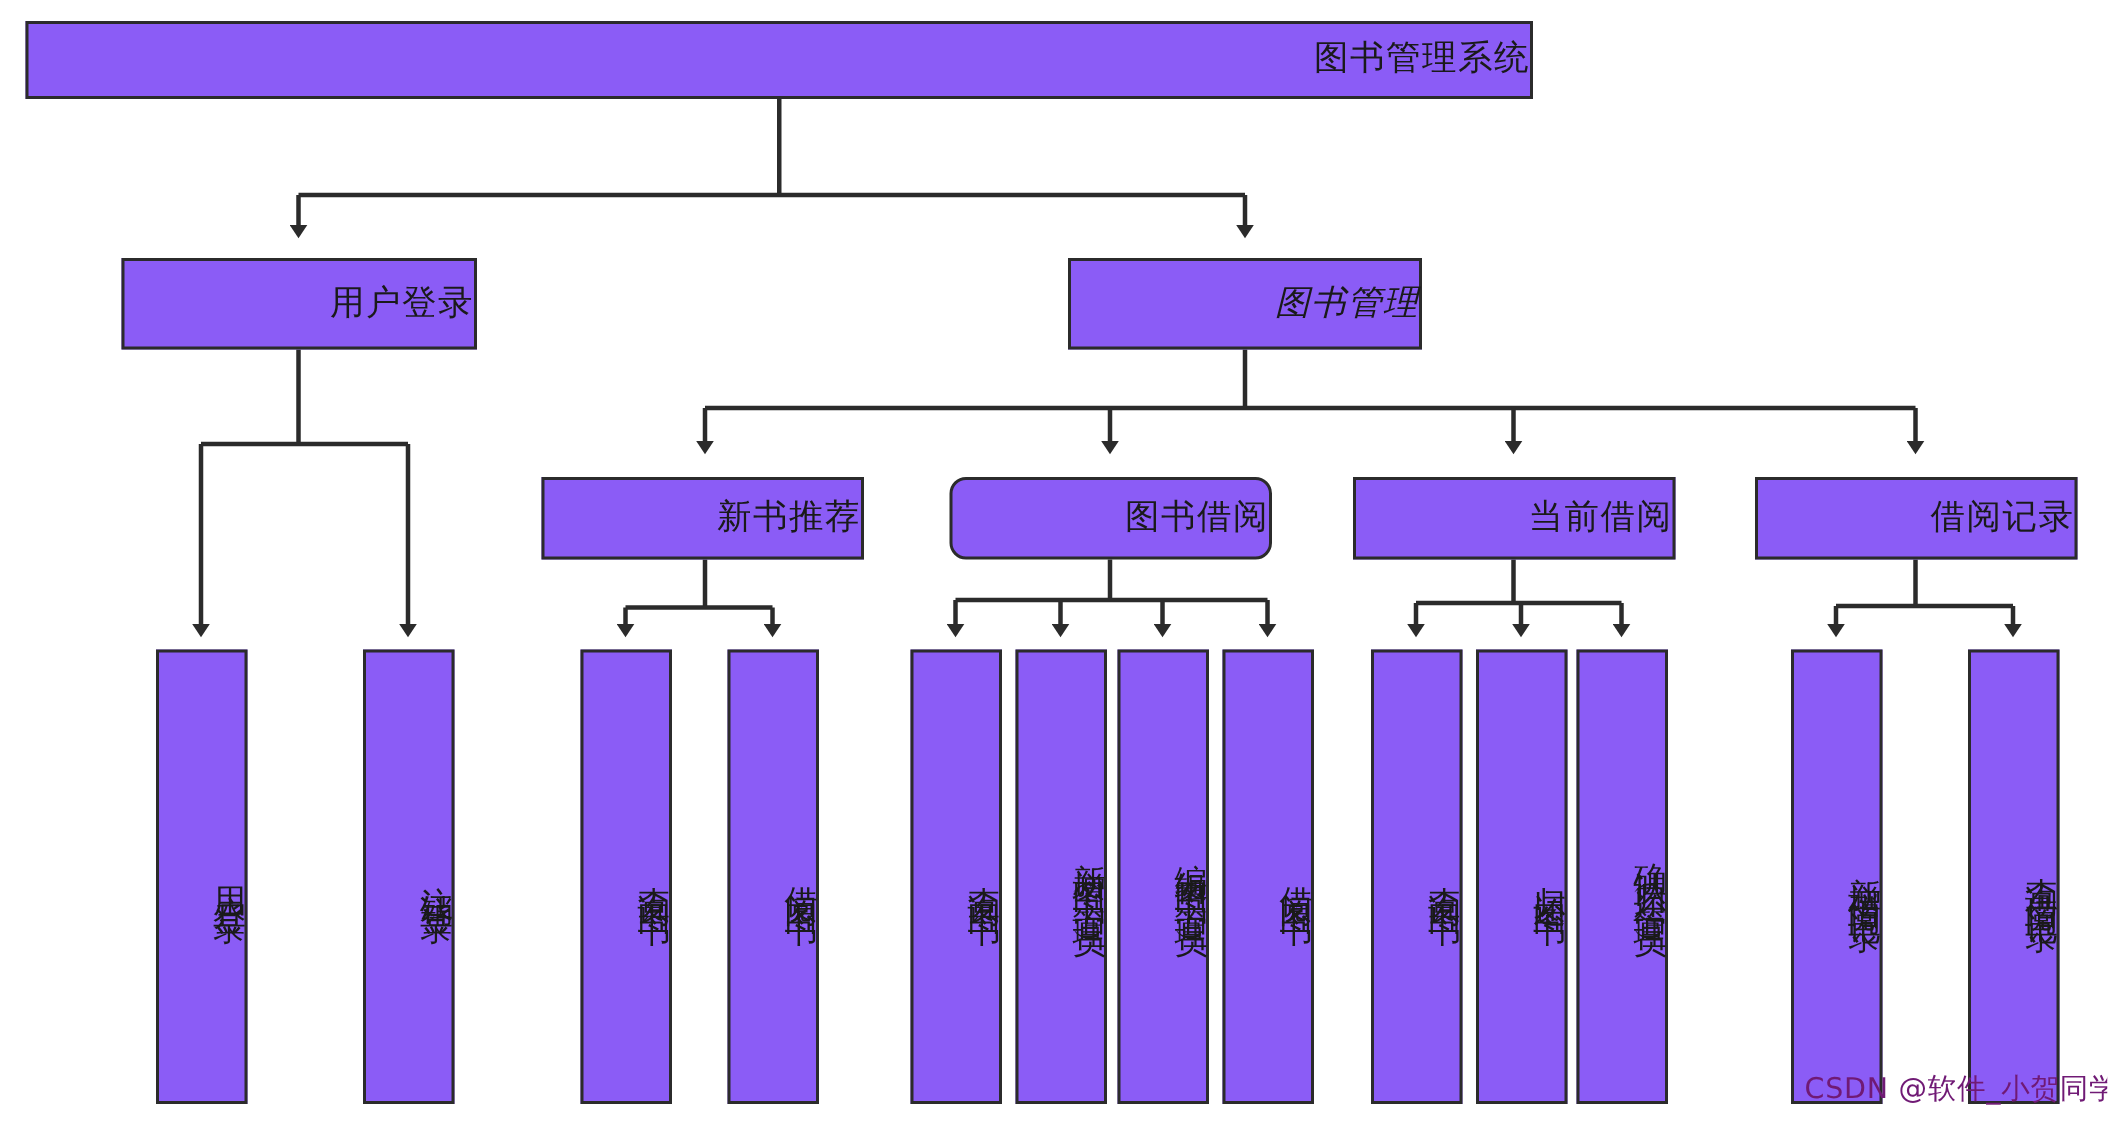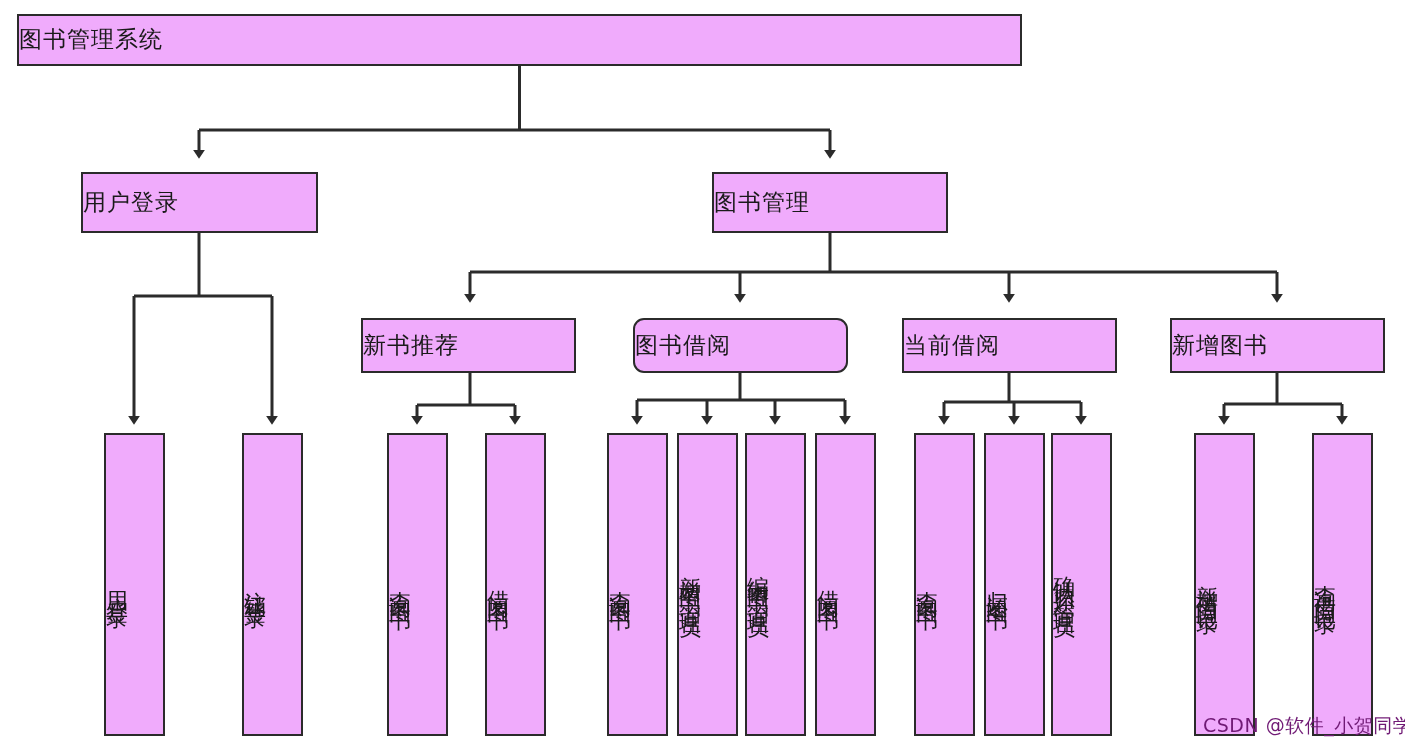--- a/index.html
+++ b/index.html
@@ -22,24 +22,24 @@
     left: 0;
     top: 0;
     width: 1405px;
     height: 747px;
     pointer-events: none;
   }
   .node {
     position: absolute;
     box-sizing: border-box;
     border: 2px solid #2b2b2b;
-    background: #f0abfc;
+    background: #8b5cf6;
     display: flex;
     align-items: center;
-    justify-content: flex-start;
+    justify-content: flex-end;
     color: #1a1a1a;
   }
   .node.horiz {
     font-size: 23px;
     letter-spacing: 1px;
     line-height: 1.1;
   }
   .node.vert {
     font-size: 22px;
   }
@@ -116,35 +116,35 @@
     </g>
   </svg>
 
   <div class="node horiz" style="left:17px; top:14px; width:1005px; height:52px;">
     <span>图书管理系统</span>
   </div>
 
   <div class="node horiz" style="left:81px; top:172px; width:237px; height:61px;">
     <span>用户登录</span>
   </div>
-  <div class="node horiz" style="left:712px; top:172px; width:236px; height:61px;">
+  <div class="node horiz" style="left:712px; top:172px; width:236px; height:61px;font-style:italic;">
     <span>图书管理</span>
   </div>
 
   <div class="node horiz" style="left:361px; top:318px; width:215px; height:55px;">
     <span>新书推荐</span>
   </div>
   <div class="node horiz" style="left:633px; top:318px; width:215px; height:55px;border-radius:11px;">
     <span>图书借阅</span>
   </div>
   <div class="node horiz" style="left:902px; top:318px; width:215px; height:55px;">
     <span>当前借阅</span>
   </div>
   <div class="node horiz" style="left:1170px; top:318px; width:215px; height:55px;">
-    <span>新增图书</span>
+    <span>借阅记录</span>
   </div>
 
   <div class="node vert" style="left:104px; top:433px; width:61px; height:303px;">
     <span class="vtext">用户登录</span>
   </div>
   <div class="node vert" style="left:242px; top:433px; width:61px; height:303px;">
     <span class="vtext">注销登录</span>
   </div>
 
   <div class="node vert" style="left:387px; top:433px; width:61px; height:303px;">

